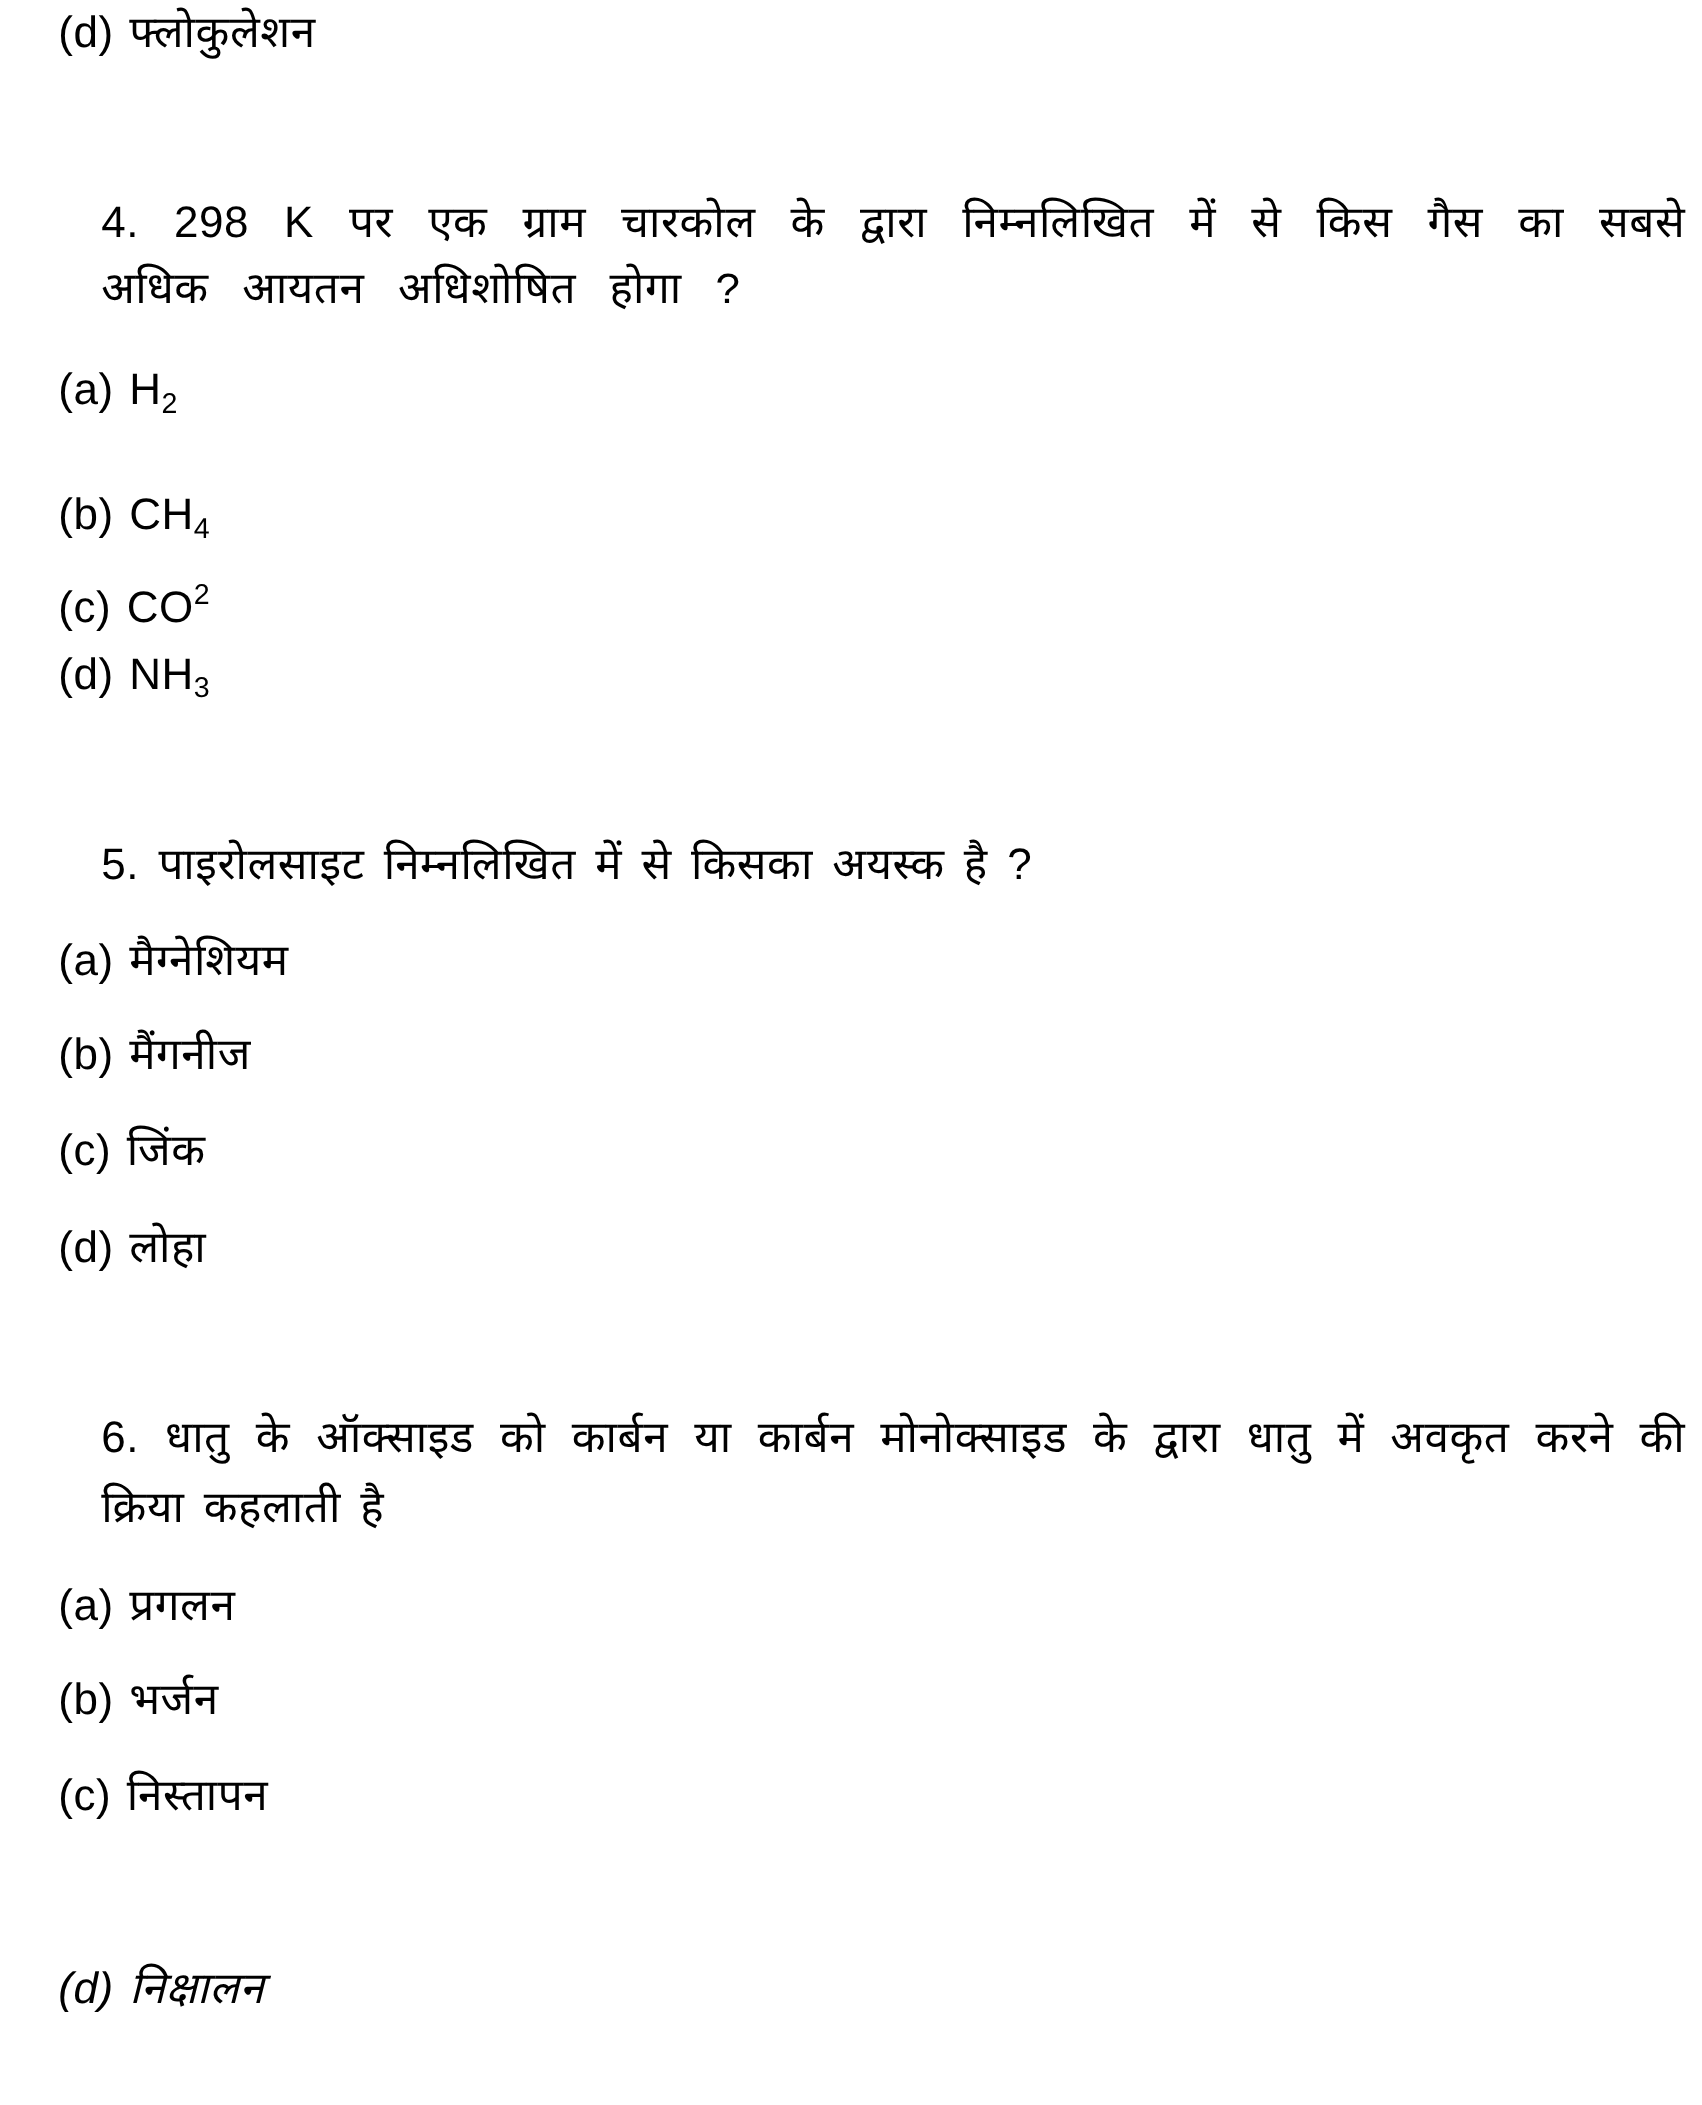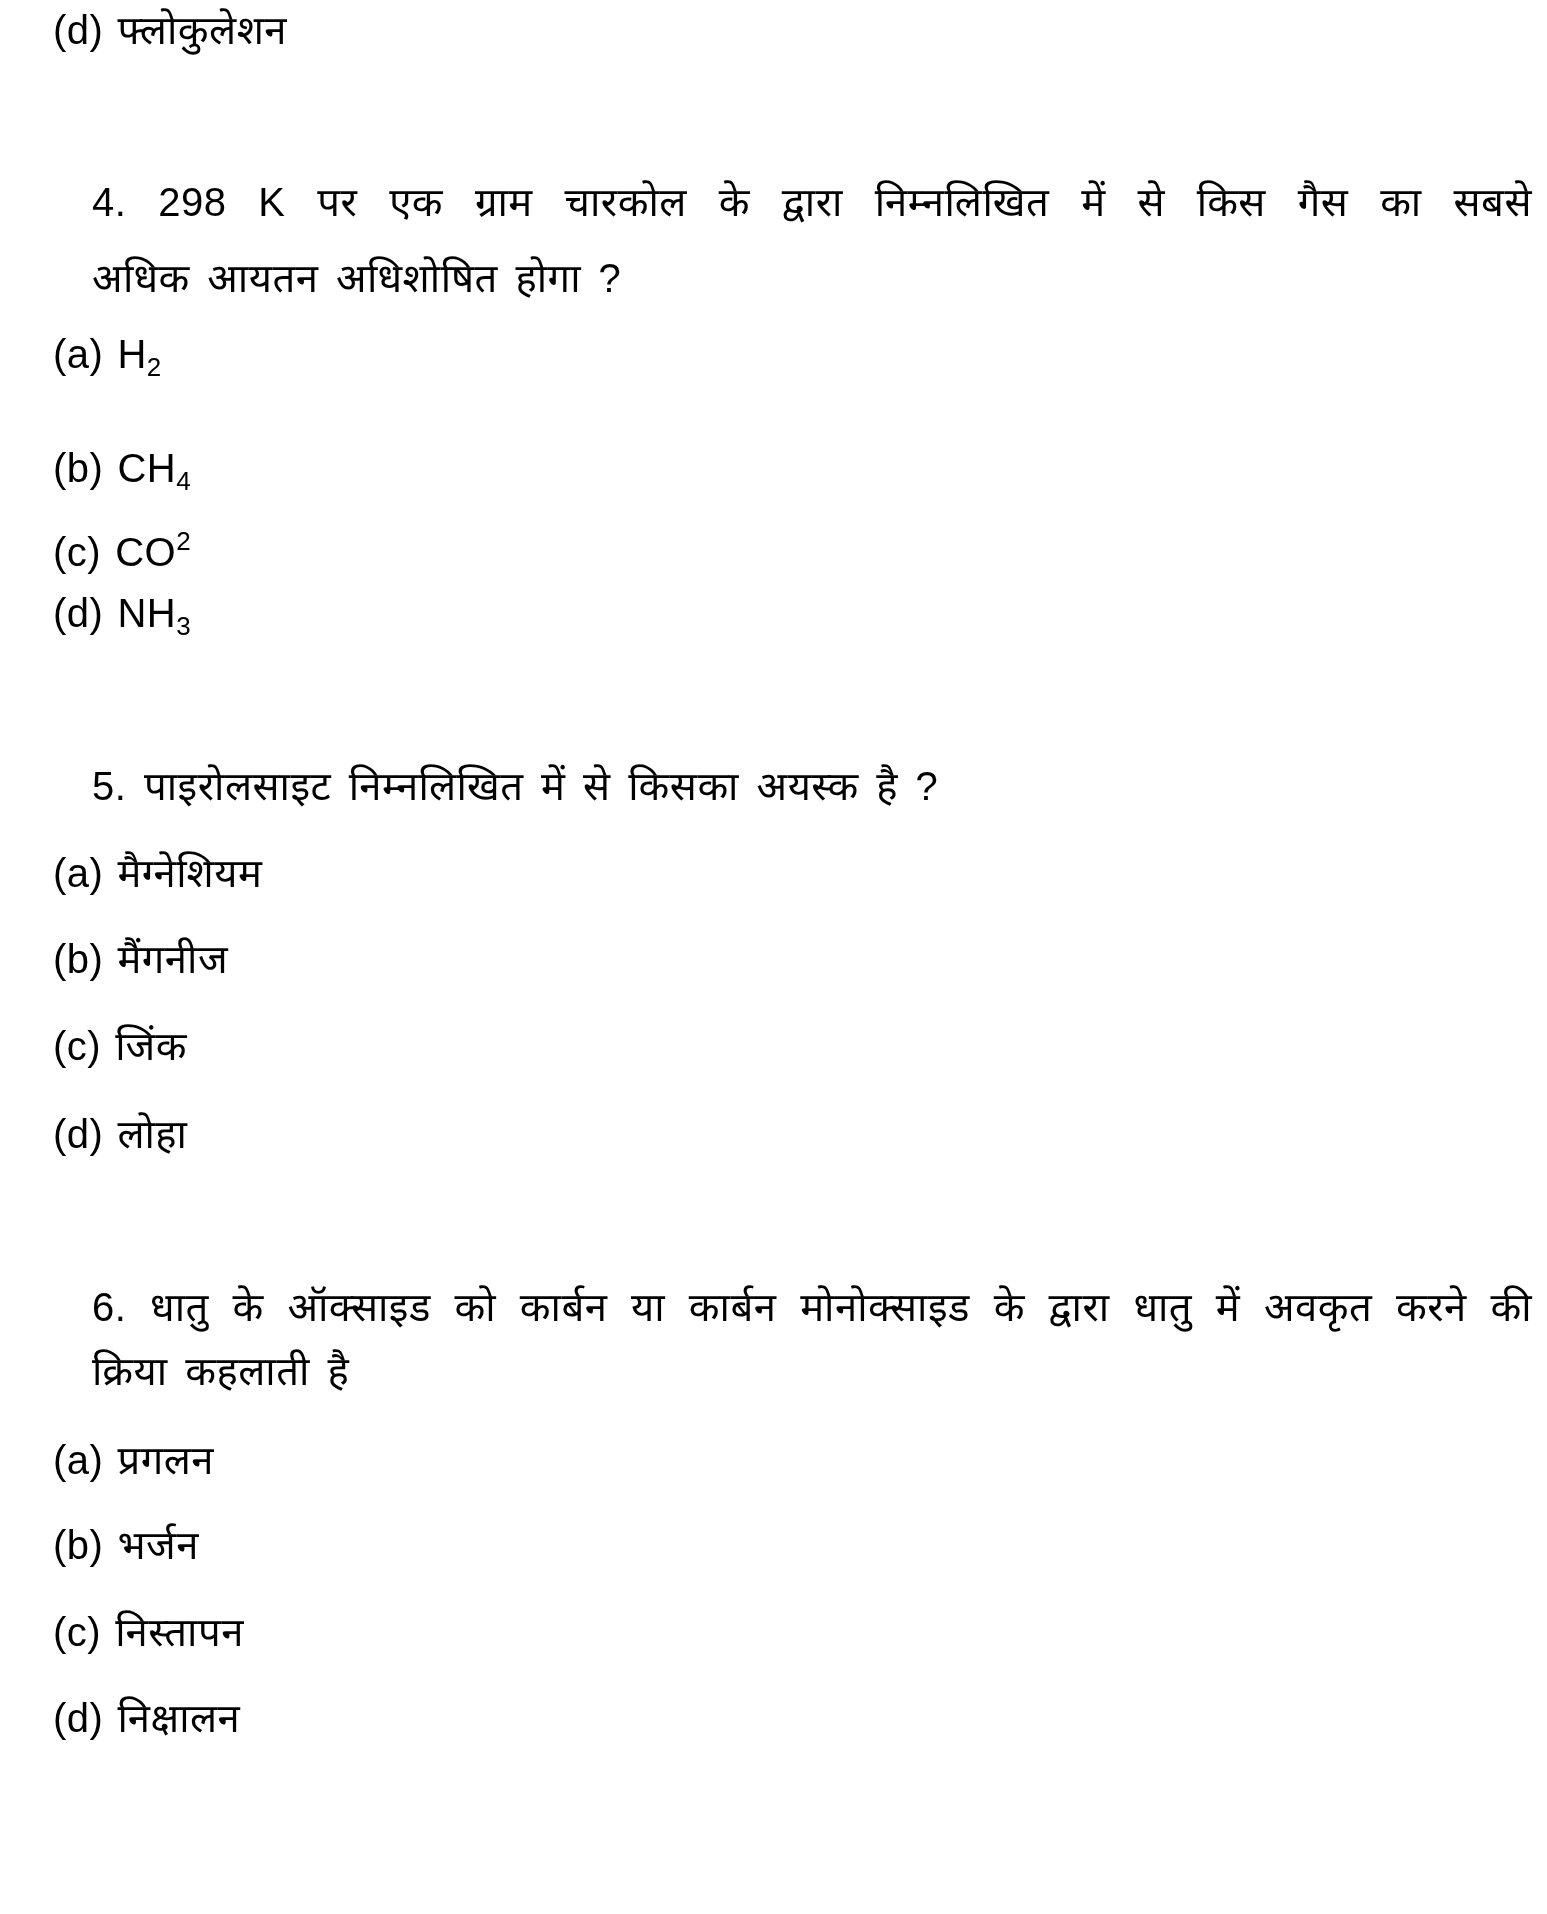--- a/index.html
+++ b/index.html
@@ -48,21 +48,21 @@
 
 <div class="line" style="top:6px;">
   <span class="label">(d)</span><span>फ्लोकुलेशन</span>
 </div>
 
 <div>
   <div class="line qtext justify" style="top:178px;">
     <span>4.</span>
     <span>298 K पर एक ग्राम चारकोल के द्वारा निम्नलिखित में से किस गैस का सबसे</span>
   </div>
-  <div class="line qtext" style="top:254px;">अधिक आयतन अधिशोषित होगा ?</div>
+  <div class="line qtext" style="top:242px;font-family:Liberation Mono, monospace;">अधिक आयतन अधिशोषित होगा ?</div>
 
   <div class="line" style="top:330px;">
     <span class="label">(a)</span><span>H</span><sub>2</sub>
   </div>
   <div class="line" style="top:416px;margin-top:28px;">
     <span class="label">(b)</span><span>CH</span><sub>4</sub>
   </div>
   <div class="line" style="top:528px;">
     <span class="label">(c)</span><span>CO</span><sup>2</sup>
   </div>
@@ -100,16 +100,16 @@
 
   <div class="line" style="top:1436px;">
     <span class="label">(a)</span><span>प्रगलन</span>
   </div>
   <div class="line" style="top:1521px;">
     <span class="label">(b)</span><span>भर्जन</span>
   </div>
   <div class="line" style="top:1608px;">
     <span class="label">(c)</span><span>निस्तापन</span>
   </div>
-  <div class="line" style="top:1694px;">
+  <div class="line" style="top:1784px;font-style:italic;">
     <span class="label">(d)</span><span>निक्षालन</span>
   </div>
 </div>
 
 </body></html>

